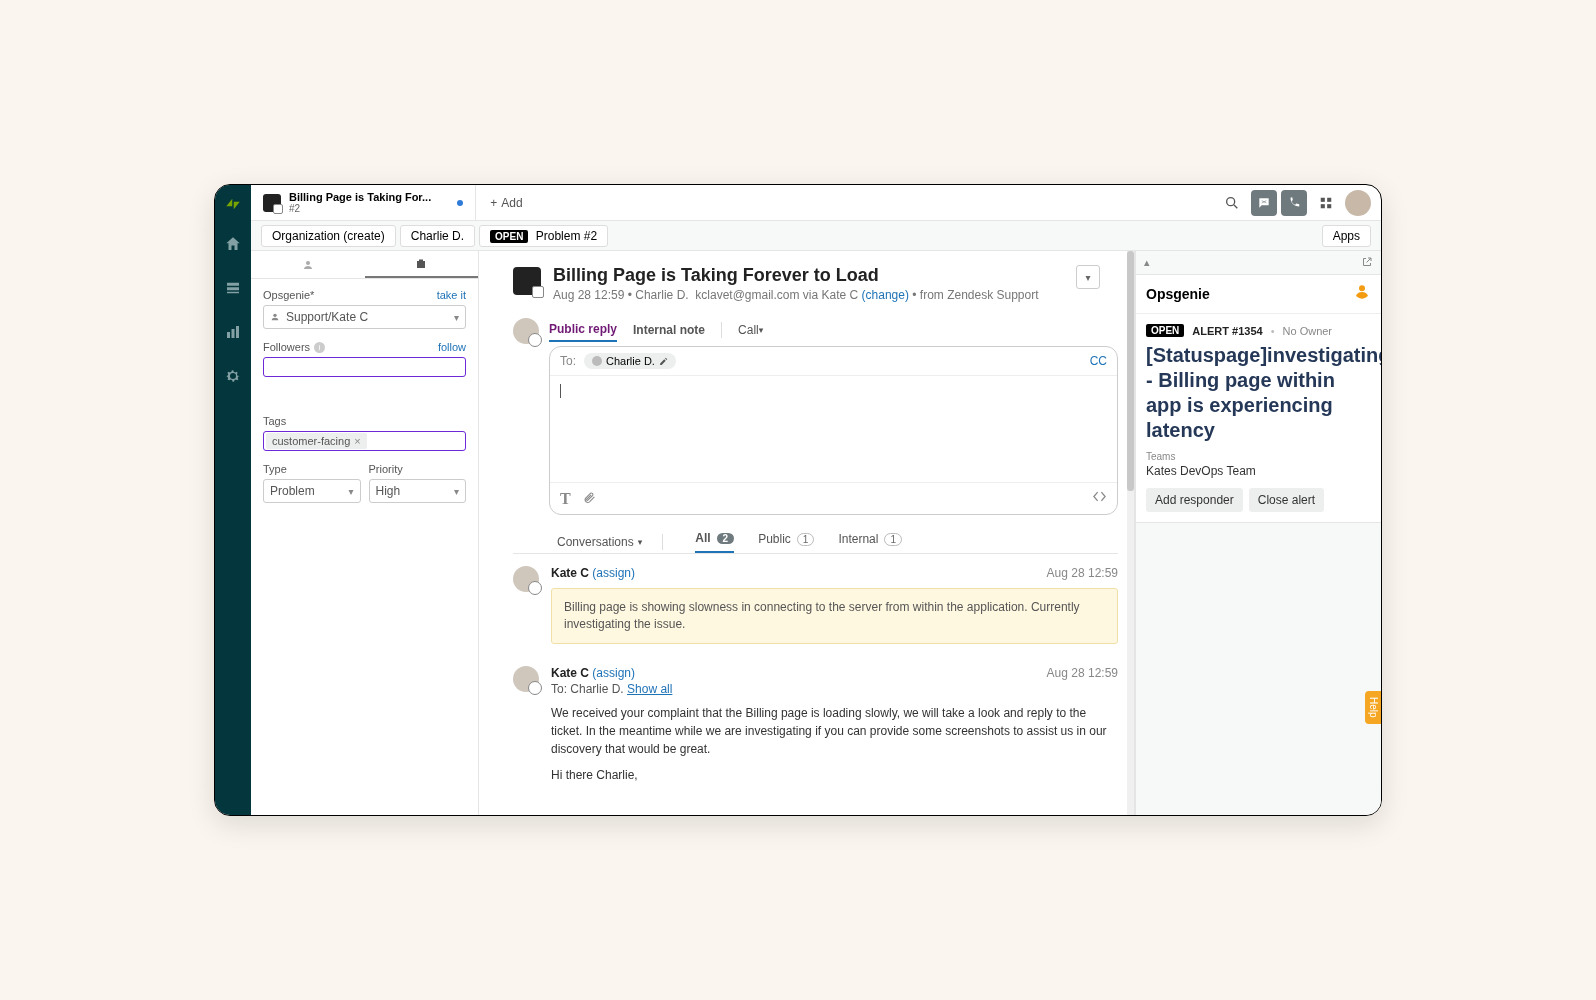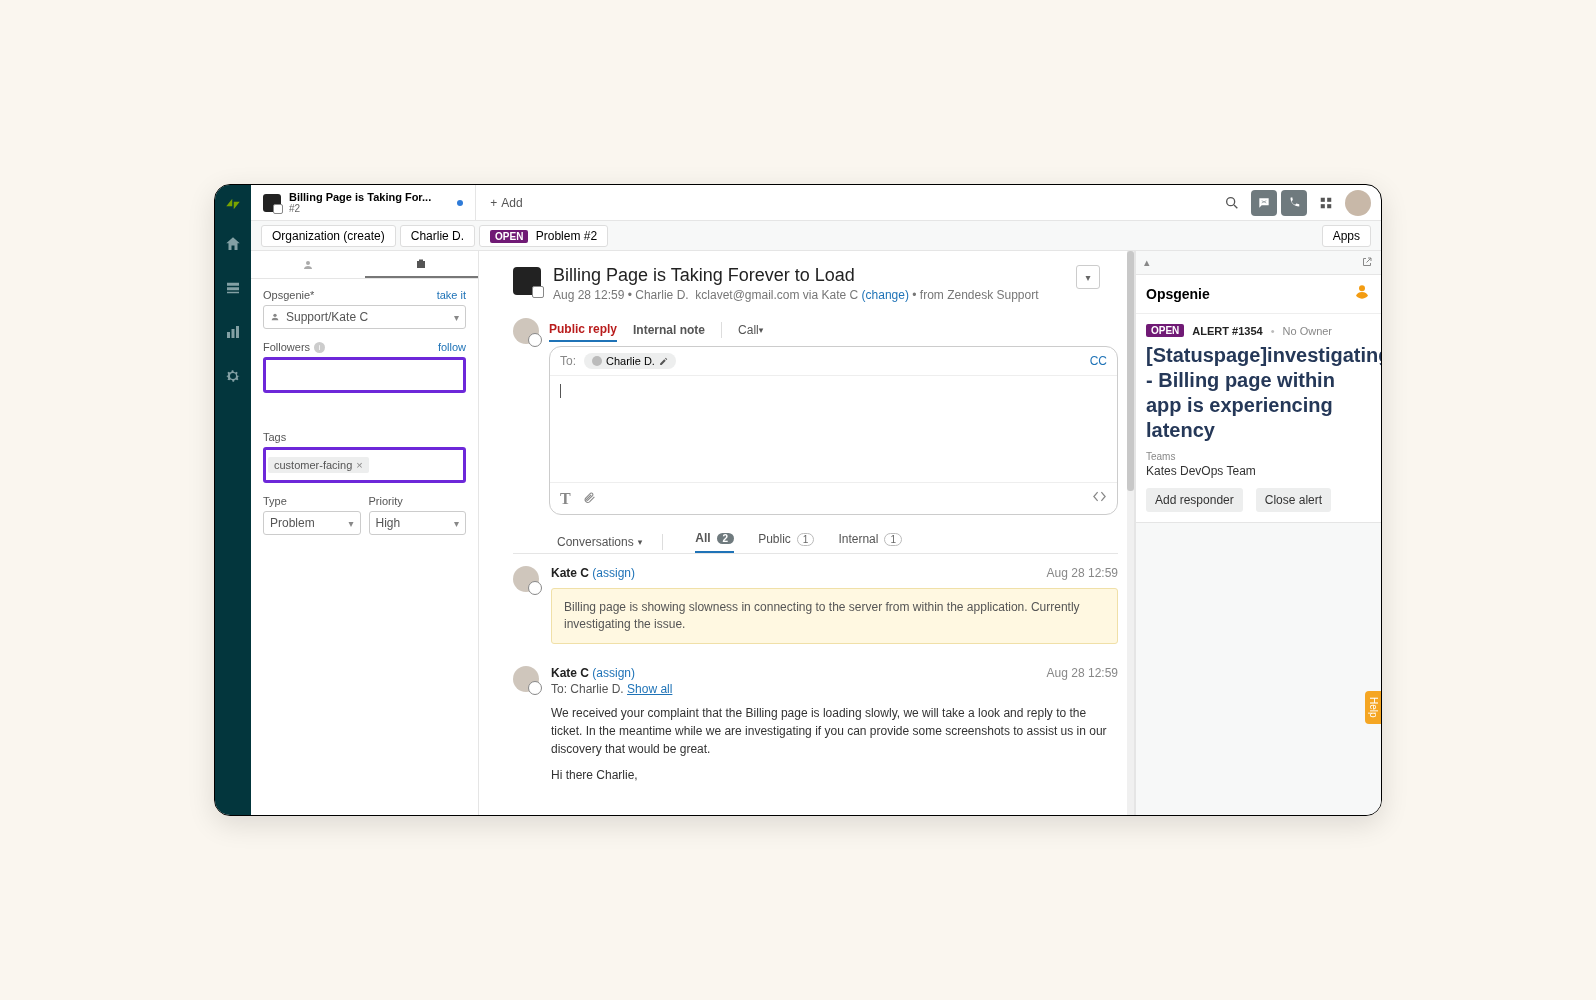--- a/index.html
+++ b/index.html
@@ -18,50 +18,50 @@
 .tab .dot { width: 6px; height: 6px; background: #2f7bd8; border-radius: 50%; margin-left: 18px; }
 .add-tab { display: flex; align-items: center; gap: 4px; padding: 0 14px; font-size: 12px; color: #555; cursor: pointer; }
 .topbar .spacer { flex: 1; }
 .topbar .ic-btn { width: 26px; height: 26px; display: flex; align-items: center; justify-content: center; cursor: pointer; color: #555; }
 .topbar .sq-btn { width: 26px; height: 26px; background: #6f7a7e; border-radius: 4px; display:flex; align-items:center; justify-content:center; color:#fff; }
 .topbar .grid-btn { width:26px; height:26px; display:flex; align-items:center; justify-content:center; color:#555; }
 .topbar .avatar { width: 26px; height: 26px; border-radius: 50%; background: #c8b8a8; margin-left: 6px; }
 .crumbbar { height: 30px; border-bottom: 1px solid #e5e5e5; display: flex; align-items: center; background: #f7f8f8; padding: 0 10px; font-size: 12px; }
 .crumb { padding: 3px 10px; border: 1px solid #ddd; background: #fff; border-radius: 3px; margin-right: 4px; cursor: pointer; }
 .crumb.active { background: #fff; }
-.status-open { background: #701a75; color: #fff; font-size: 10px; font-weight: 700; padding: 1px 5px; border-radius: 2px; }
+.status-open { background: #000000; color: #fff; font-size: 10px; font-weight: 700; padding: 1px 5px; border-radius: 2px; }
 .crumbbar .spacer { flex: 1; }
 .apps-btn { font-size: 12px; padding: 3px 10px; border: 1px solid #ddd; border-radius: 3px; cursor: pointer; background:#fff; }
 .workarea { flex: 1; display: flex; overflow: hidden; }
 .sidepanel { width: 228px; border-right: 1px solid #e5e5e5; display: flex; flex-direction: column; }
 .sp-tabs { display: flex; height: 28px; border-bottom: 1px solid #e5e5e5; }
 .sp-tab { flex: 1; display:flex; align-items:center; justify-content:center; color:#888; cursor:pointer; }
 .sp-tab.selected { border-bottom: 2px solid #777; }
 .sp-body { padding: 10px 12px; font-size: 12px; color: #555; }
 .sp-row { margin-bottom: 12px; }
 .sp-label { display:flex; justify-content:space-between; font-size: 11px; margin-bottom: 4px; }
 .sp-label a { color: #1f73b7; cursor: pointer; }
 .sp-select { border: 1px solid #ccc; border-radius: 3px; padding: 4px 6px; font-size: 12px; display:flex; align-items:center; justify-content:space-between; background:#fff; cursor:pointer; }
 .sp-select .caret { color: #888; font-size: 10px; }
-.sp-input { border: 3px solid #6d28d9; border-radius: 3px; height: 36px; width: 100%; }
+.sp-input { border: 1px solid #6d28d9; border-radius: 3px; height: 20px; width: 100%; }
 .tag-chip { display:inline-flex; align-items:center; background:#edeeee; font-size:11px; padding:2px 6px; border-radius:2px; gap:4px; }
 .sp-two { display:flex; gap:8px; }
 .sp-two > div { flex:1; }
 .main { flex:1; display:flex; flex-direction:column; border-right:1px solid #e5e5e5; overflow:hidden; position:relative; }
 .main-header { padding: 14px 34px 10px 34px; display:flex; gap:12px; }
 .mh-ic { width:28px; height:28px; background:#222; border-radius:4px; margin-top:2px; position:relative; }
 .mh-ic::after { content:""; position:absolute; right:-3px; bottom:-3px; width:10px; height:10px; background:#fff; border:1px solid #888; border-radius:2px; }
-.mh-title { font-size: 18px; font-weight: 400; color:#222; }
+.mh-title { font-size: 18px; font-weight: 700; color:#222; }
 .mh-sub { font-size: 12px; color: #777; margin-top: 2px; }
 .mh-sub a { color: #1f73b7; cursor:pointer; }
 .mh-caret { width:24px; height:24px; border:1px solid #ccc; border-radius:3px; display:flex; align-items:center; justify-content:center; cursor:pointer; align-self:flex-start; margin-left:auto; }
 .composer { margin: 6px 16px 10px 34px; }
 .comp-head { display:flex; align-items:center; gap:16px; font-size:12px; padding:0 0 0 42px; }
 .comp-tab { padding: 4px 0; cursor:pointer; color:#555; font-weight:600; }
-.comp-tab.active { color:#b91c1c; border-bottom:2px solid #1f73b7; font-weight:700; }
+.comp-tab.active { color:#701a75; border-bottom:2px solid #1f73b7; font-weight:700; }
 .comp-divider { width:1px; height:16px; background:#ddd; }
 .comp-call { display:flex; align-items:center; color:#555; cursor:pointer; }
 .av { width:26px; height:26px; border-radius:50%; background:#cfc6bc; position:relative; }
 .av::after { content:""; position:absolute; right:-3px; bottom:-3px; width:12px; height:12px; background:#fff; border:1px solid #888; border-radius:50%; }
 .comp-wrap { display:flex; gap:10px; }
 .comp-box { flex:1; border:1px solid #ccc; border-radius:12px; display:flex; flex-direction:column; }
 .comp-to { padding:6px 10px; font-size:12px; display:flex; align-items:center; gap:8px; border-bottom:1px solid #eee; }
 .chip { background:#edeeee; border-radius:10px; padding:2px 8px; font-size:11px; display:flex; align-items:center; gap:4px; }
 .chip .dotav { width:10px; height:10px; border-radius:50%; background:#bbb; }
 .cc { margin-left:auto; color:#1f73b7; cursor:pointer; font-size:12px; }
@@ -95,21 +95,21 @@
 .app-hdr .name { font-weight:700; font-size:14px; }
 .og-ic { color:#f39c12; }
 .app-body { padding:10px; font-size:12px; }
 .alert-line { display:flex; align-items:center; gap:8px; font-size:11px; }
 .alert-id { font-weight:700; color:#222; }
 .alert-sep { color:#bbb; }
 .alert-own { color:#888; }
 .alert-title { font-size:20px; font-weight:600; color:#253858; margin-top:6px; line-height:1.25; }
 .teams-lbl { font-size:10px; color:#888; margin-top:8px; }
 .teams-val { font-size:12px; color:#333; margin-top:2px; }
-.alert-actions { display:flex; gap:13px; margin-top:10px; }
+.alert-actions { display:flex; gap:6px; margin-top:10px; }
 .pill-btn { background:#edeeee; border-radius:3px; padding:5px 9px; font-size:12px; cursor:pointer; color:#333; }
 .help-tab { position:absolute; right:-1px; top:506px; background:#f5a623; color:#fff; font-size:10px; padding:6px 3px; writing-mode:vertical-rl; border-radius:4px 0 0 4px; cursor:pointer; }
 .scroll-track { position:absolute; top:0; right:0; width:7px; height:100%; background:#f0f0f0; }
 .scroll-thumb { position:absolute; top:0; right:0; width:7px; height:240px; background:#c8c8c8; border-radius:3px; }
 </style>
 </head>
 <body>
 
 <div class="frame">
   <div class="leftnav">

